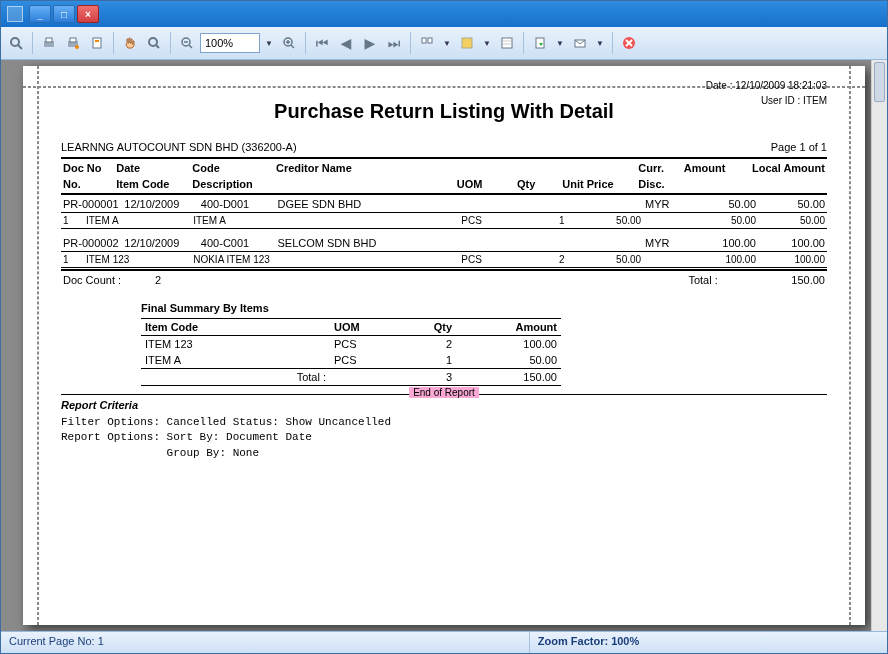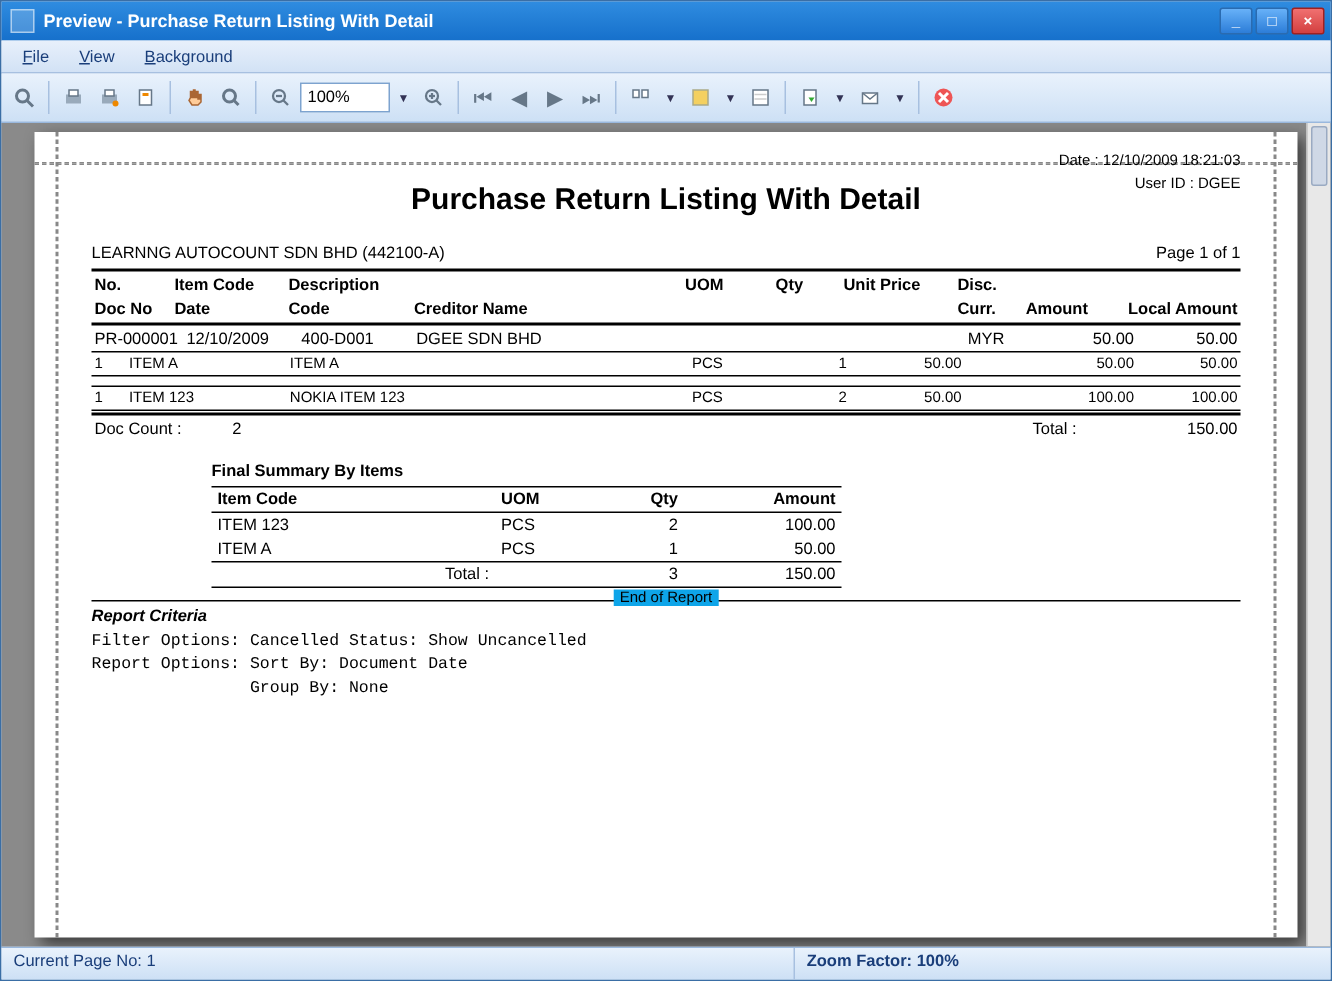--- a/index.html
+++ b/index.html
@@ -142,21 +142,21 @@
   .row-table td { padding:2px 2px; }
   .ral { text-align:right; }
   .item-row td { font-size:10px; }
   .block-summary { margin: 14px 0 8px 80px; width: 420px;}
   .block-summary .sum-title{font-weight:bold; margin-bottom:4px;}
   .sum-table { width:100%; font-size:11px; border-collapse:collapse;}
   .sum-table th, .sum-table td { padding:2px 4px; text-align:left;}
   .sum-table .num { text-align:right;}
   .end-wrap { position:relative; margin:6px 0 4px 0; }
   .end-wrap hr { margin:0; border:none; border-top:1px solid #000;}
-  .end-wrap span { position:absolute; left:50%; transform:translateX(-50%); top:-7px; background:#0ea5e9; padding:0 4px; font-size:10px;}
+  .end-wrap span { position:absolute; left:50%; transform:translateX(-50%); top:-7px; background:#f9a8d4; padding:0 4px; font-size:10px;}
   .criteria-title { font-weight:bold; margin:4px 0 4px 0; font-size:11px;font-style:italic;}
   .criteria-body { font-family: "Courier New", monospace; font-size:11px; white-space:pre; line-height:1.4;}
   .statusbar {
     height: 22px;
     background: linear-gradient(#e9f2fc,#cde0f5);
     border-top: 1px solid #99b8de;
     display:flex;
     font-size:11px;
     color:#1a3e7a;
     justify-content:space-between;
@@ -176,33 +176,27 @@
     background:#cfd8e6; border:1px solid #9aaac2; border-radius:2px;
   }
 </style>
 </head>
 <body>
 
 <div class="window">
 
   <div class="titlebar">
     <span class="icon"></span>
-    <span class="titlebar-title">Preview - Purchase Return Listing With Detail</span>
     <div class="win-btns">
       <div class="win-btn">_</div>
       <div class="win-btn">□</div>
       <div class="win-btn close">×</div>
     </div>
   </div>
 
-  <div class="menubar">
-    <span class="menu-item"><u>F</u><span></span><span>ile</span></span>
-    <span class="menu-item"><u>V</u><span>iew</span></span>
-    <span class="menu-item"><u>B</u><span>ackground</span></span>
-  </div>
 
   <div class="toolbar">
     <div class="tb-btn">
         <svg width="14" height="14">
           <circle cx="6" cy="6" r="4" fill="none" stroke="#678" stroke-width="2"></circle>
           <line x1="9" y1="9" x2="13" y2="13" stroke="#678" stroke-width="2"></line>
         </svg>
       </div>
     <div class="tb-sep"></div>
     <div class="tb-btn">
@@ -322,53 +316,53 @@
 
       <div class="margin-guide margin-h" style="top:20px;"></div>
       <div class="margin-guide margin-v" style="left:14px;"></div>
       <div class="margin-guide margin-v" style="right:14px;"></div>
 
       <div class="report">
         <div class="meta-right">
           <span>Date :</span>
           <span>12/10/2009 18:21:03</span><br>
           <span>User ID :</span>
-          <span>DGEE</span>
+          <span>ITEM</span>
         </div>
         <div class="report-title">Purchase Return Listing With Detail</div>
         <div class="company-row">
-          <span>LEARNNG AUTOCOUNT SDN BHD (442100-A)</span>
+          <span>LEARNNG AUTOCOUNT SDN BHD (336200-A)</span>
           <span>Page 1 of 1</span>
         </div>
         <hr class="thick">
         <table class="hdr-table">
           <tbody>
               <tr>
+            <th style="width:7%">Doc No</th>
+            <th style="width:10%">Date</th>
+            <th style="width:11%">Code</th>
+            <th style="width:24%">Creditor Name</th>
+            <th style="width:8%"></th>
+            <th style="width:6%"></th>
+            <th style="width:10%"></th>
+            <th style="width:6%">Curr.</th>
+            <th style="width:9%" class="ral">Amount</th>
+            <th style="width:9%" class="ral">Local Amount</th>
+          </tr>
+          <tr>
             <th>No.</th>
             <th>Item Code</th>
             <th>Description</th>
             <th></th>
             <th>UOM</th>
             <th class="ral">Qty</th>
             <th class="ral">Unit Price</th>
             <th>Disc.</th>
             <th></th>
                 <th></th>
-          </tr>
-          <tr>
-            <th style="width:7%">Doc No</th>
-            <th style="width:10%">Date</th>
-            <th style="width:11%">Code</th>
-            <th style="width:24%">Creditor Name</th>
-            <th style="width:8%"></th>
-            <th style="width:6%"></th>
-            <th style="width:10%"></th>
-            <th style="width:6%">Curr.</th>
-            <th style="width:9%" class="ral">Amount</th>
-            <th style="width:9%" class="ral">Local Amount</th>
           </tr>
         </tbody>
           </table>
         <hr class="thick">
 
         <table class="row-table">
           <tbody>
               <tr>
             <td style="width:8%">PR-000001</td>
             <td style="width:10%">12/10/2009</td>
@@ -396,20 +390,36 @@
             <td style="width:10%" class="ral">50.00</td>
             <td style="width:6%"></td>
             <td style="width:9%" class="ral">50.00</td>
             <td style="width:9%" class="ral">50.00</td>
           </tr>
         </tbody>
           </table>
         <hr class="thin">
         <div style="height:6px"></div>
 
+        <table class="row-table">
+          <tbody>
+              <tr>
+            <td style="width:8%">PR-000002</td>
+            <td style="width:10%">12/10/2009</td>
+            <td style="width:10%">400-C001</td>
+            <td style="width:24%">SELCOM SDN BHD</td>
+            <td style="width:8%"></td>
+            <td style="width:6%"></td>
+            <td style="width:10%"></td>
+            <td style="width:6%">MYR</td>
+            <td style="width:9%" class="ral">100.00</td>
+            <td style="width:9%" class="ral">100.00</td>
+          </tr>
+        </tbody>
+          </table>
         <hr class="thin">
         <table class="row-table">
           <tbody>
               <tr class="item-row">
             <td style="width:3%">1</td>
             <td style="width:14%">ITEM 123</td>
             <td style="width:22%">NOKIA ITEM 123</td>
             <td style="width:13%"></td>
             <td style="width:8%">PCS</td>
             <td style="width:6%" class="ral">2</td>

